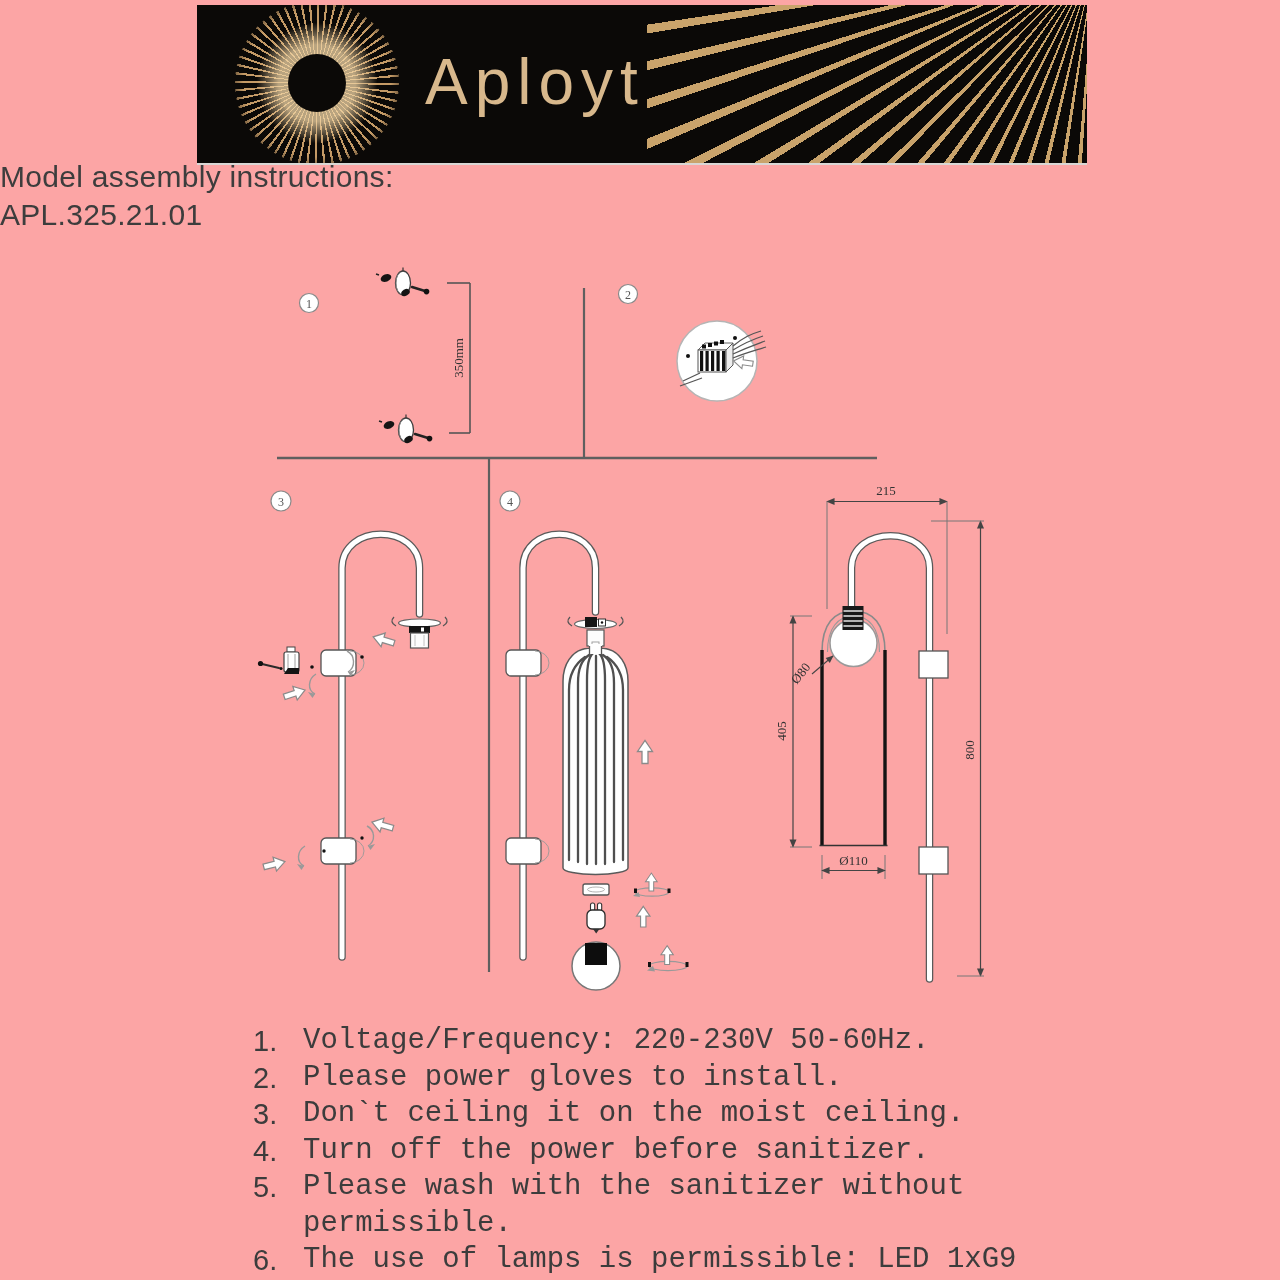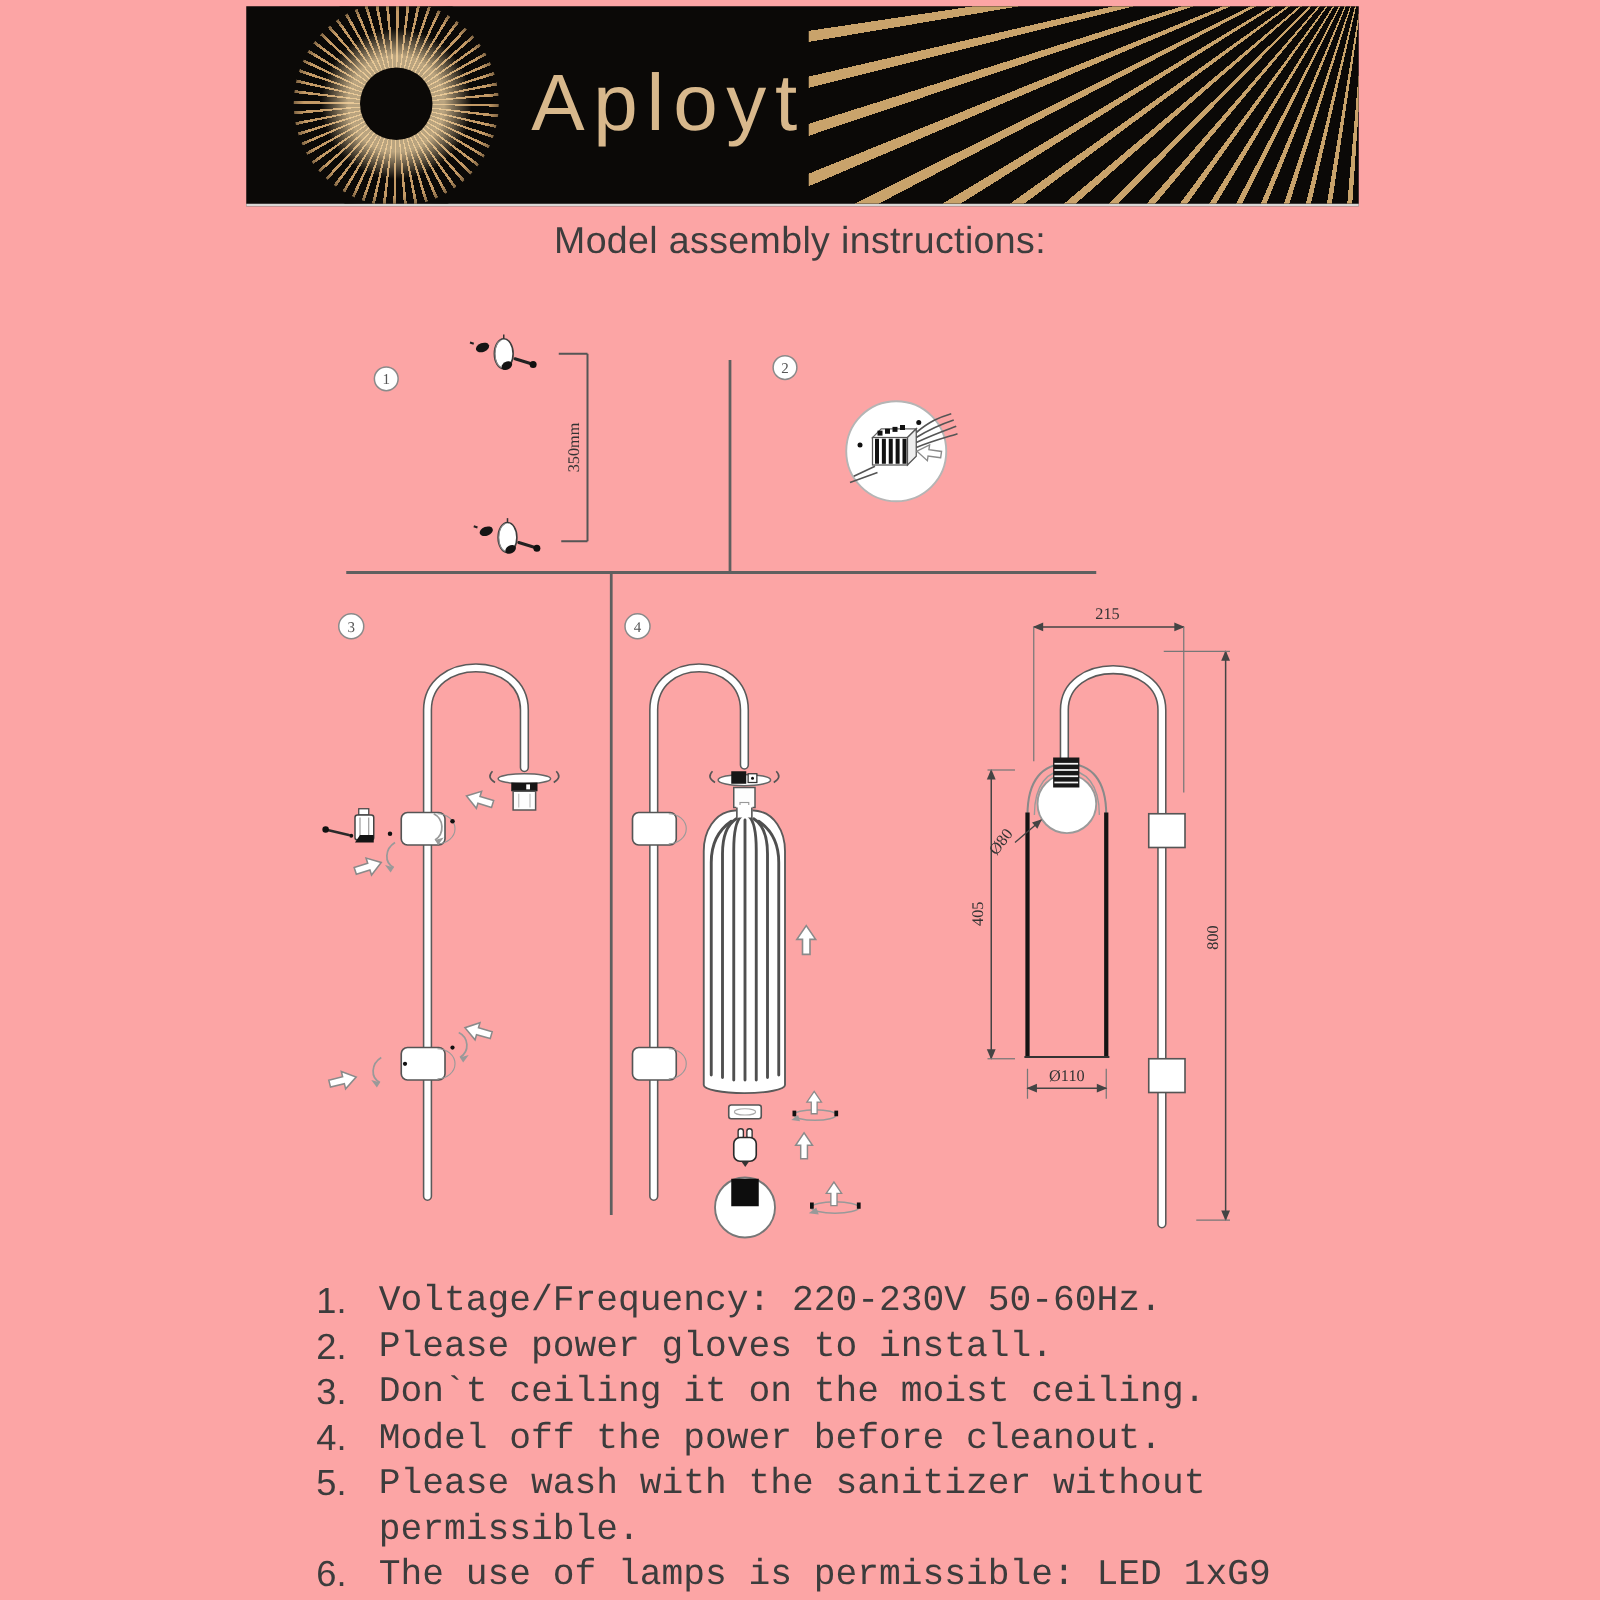--- a/index.html
+++ b/index.html
@@ -13,21 +13,21 @@
   .sunburst-bright{position:absolute;left:38px;top:-4px;width:164px;height:164px;border-radius:50%;
             background:radial-gradient(circle, rgba(244,216,168,.75) 0 33%, rgba(244,216,168,0) 52%);}
   .sunburst-fade{position:absolute;left:30px;top:-12px;width:180px;height:180px;border-radius:50%;
             background:radial-gradient(circle, rgba(11,9,7,0) 0 58%, #0b0907 76%);}
   .sunburst-core{position:absolute;left:91px;top:49px;width:58px;height:58px;border-radius:50%;background:#0b0907;}
   .brand{position:absolute;left:228px;top:40px;font-size:64px;font-weight:200;color:#d8b88c;
          letter-spacing:7px;font-family:"Liberation Sans",sans-serif;}
   .rays{position:absolute;right:0;top:0;width:440px;height:158px;
         background:repeating-conic-gradient(from 176deg at 102% -30%, rgba(201,163,107,0) 0deg 3.4deg, #c9a36b 3.4deg 4.5deg);}
   
-  .title-block{position:absolute;left:0;top:176px;width:1280px;text-align:center;color:#3d3d3d;}
+  .title-block{position:absolute;left:0;top:160px;width:1280px;text-align:left;color:#3d3d3d;}
   .title-line1{font-size:30px;letter-spacing:.3px;}
   .title-line2{font-size:30px;margin-top:4px;letter-spacing:.3px;}
   
   .diagram{position:absolute;left:0;top:0;width:1280px;height:1280px;}
   .thin{fill:none;stroke:#555;stroke-width:1.3px;}
   .dbl-o{fill:none;stroke:#5a5a5a;stroke-width:7.5px;stroke-linecap:round;}
   .dbl-i{fill:none;stroke:#ffffff;stroke-width:5px;stroke-linecap:round;}
   .dimtxt{font-family:"Liberation Serif",serif;font-size:13px;fill:#333;}
   .steptxt{font-family:"Liberation Serif",serif;font-size:12px;fill:#555;}
   
@@ -45,20 +45,21 @@
     <div class="sunburst"></div>
     <div class="sunburst-bright"></div>
     <div class="sunburst-fade"></div>
     <div class="sunburst-core"></div>
     <div class="brand">Aployt</div>
     <div class="rays"></div>
   </div>
 
   <div class="title-block">
     <div class="title-line1">Model assembly instructions:</div>
+    <div class="title-line2">APL.325.21.01</div>
   </div>
 
   <svg class="diagram" viewBox="0 0 1280 1280">
     <defs>
       <marker id="arr" viewBox="0 0 10 10" refX="9" refY="5" markerWidth="9" markerHeight="7" orient="auto-start-reverse">
         <path d="M0,0.8 L10,5 L0,9.2 z" fill="#444"></path>
       </marker>
       <path id="harrow" d="M0,4.5 L12,4.5 L12,0 L23,7.5 L12,15 L12,10.5 L0,10.5 Z" fill="#ffffff" stroke="#8a8a8a" stroke-width="1.3"></path>
     </defs>
 
@@ -324,21 +325,21 @@
     <div class="inst-row">
       <span class="inst-num">2.</span>
       <span class="inst-text">Please power gloves to install.</span>
     </div>
     <div class="inst-row">
       <span class="inst-num">3.</span>
       <span class="inst-text">Don`t ceiling it on the moist ceiling.</span>
     </div>
     <div class="inst-row">
       <span class="inst-num">4.</span>
-      <span class="inst-text">Model off the power before cleanout.</span>
+      <span class="inst-text">Turn off the power before sanitizer.</span>
     </div>
     <div class="inst-row">
       <span class="inst-num">5.</span>
       <span class="inst-text">Please wash with the sanitizer without permissible.</span>
     </div>
     <div class="inst-row">
       <span class="inst-num">6.</span>
       <span class="inst-text">The use of lamps is permissible: LED 1xG9 max 5W.</span>
     </div>
   </div>

